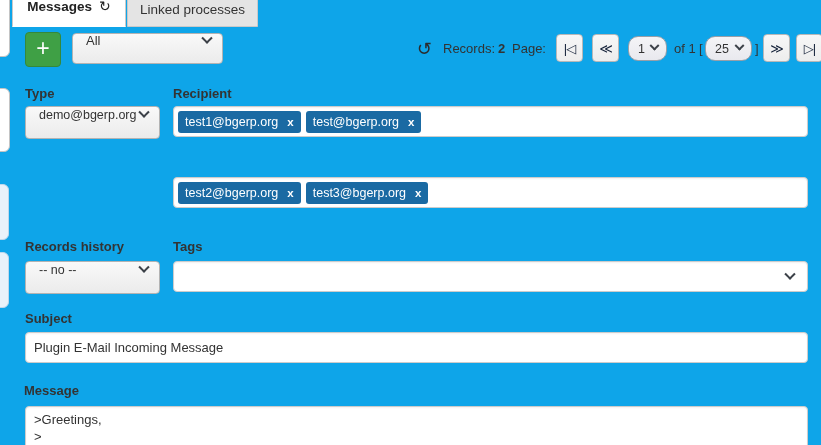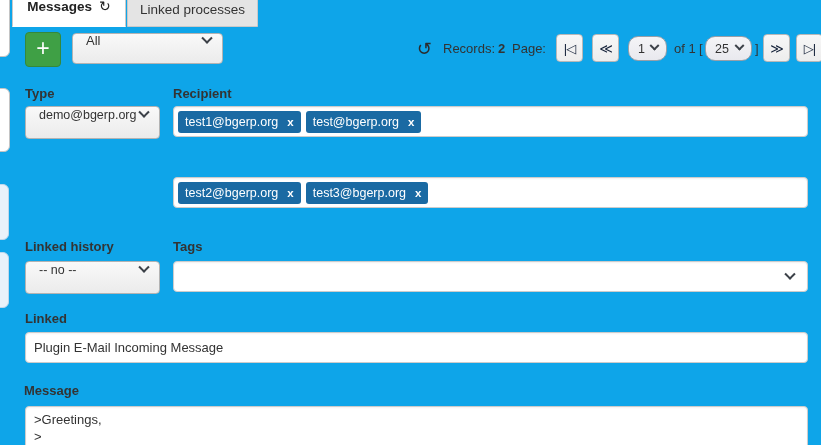--- a/index.html
+++ b/index.html
@@ -132,32 +132,32 @@
     <span class="chip">
       <span>test2@bgerp.org</span>
       <span class="chip-x">x</span>
     </span>
     <span class="chip">
       <span>test3@bgerp.org</span>
       <span class="chip-x">x</span>
     </span>
   </div>
 
-  <div class="lbl" style="left:25px; top:239px;">Linked history</div>
+  <div class="lbl" style="left:25px; top:239px;">Records history</div>
   <div class="selectbox abs" style="left:25px; top:261px; width:135px; height:33px;">
     <span>-- no --</span>
     <span class="chev"></span>
   </div>
 
   <div class="lbl" style="left:173px; top:239px;">Tags</div>
   <div class="chipfield" style="left:173px; top:261px; width:635px; height:31px; justify-content:flex-end; padding-right:13px; cursor:pointer;">
     <span style="flex:1;"></span>
     <span class="chev"></span>
   </div>
 
-  <div class="lbl" style="left:25px; top:311px;">Linked</div>
+  <div class="lbl" style="left:25px; top:311px;">Subject</div>
   <input class="txt" style="left: 25px; top: 332px; width: 783px; height: 31px;" value="Plugin E-Mail Incoming Message">
 
   <div class="lbl" style="left:24px; top:383px;">Message</div>
   <textarea class="txt" style="left: 25px; top: 406px; width: 783px; height: 60px;" spellcheck="false">&gt;Greetings,
 &gt;</textarea>
 
 </div>
 
 </body></html>

